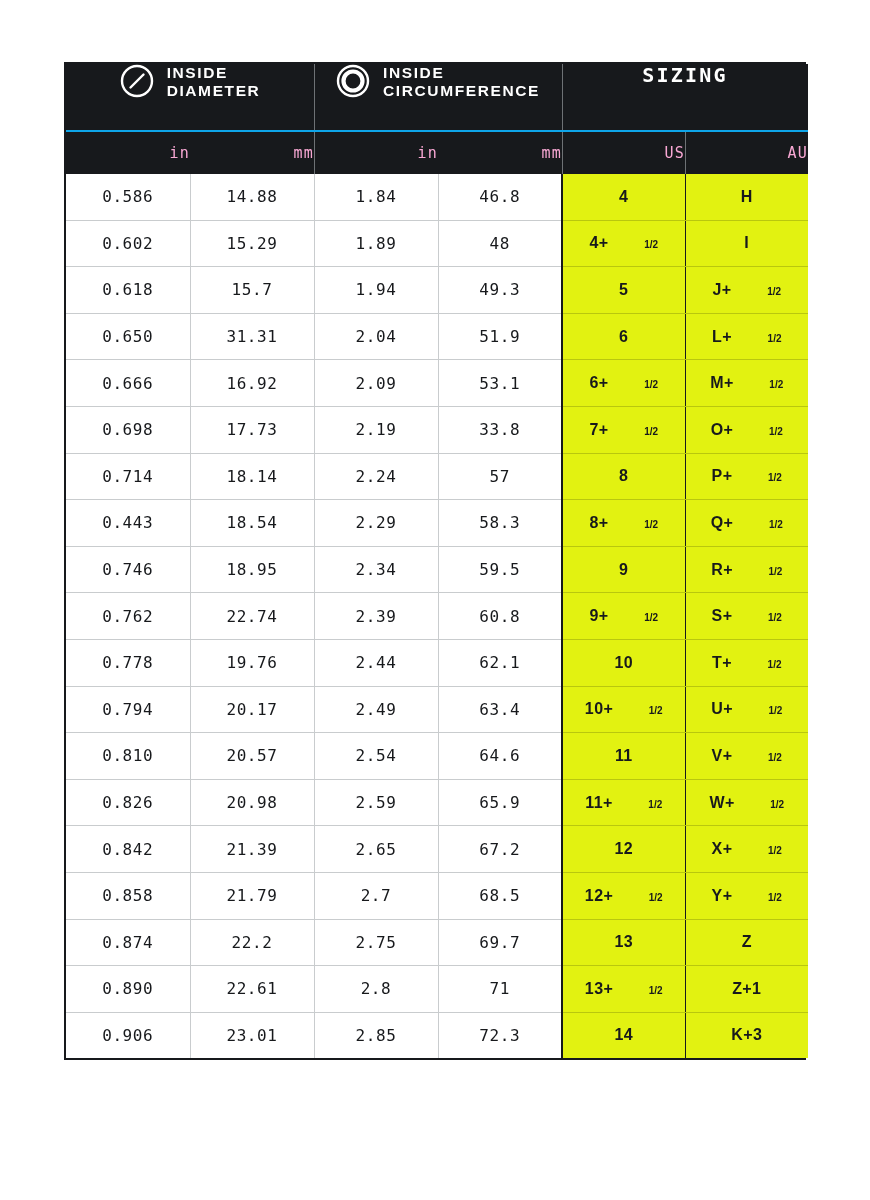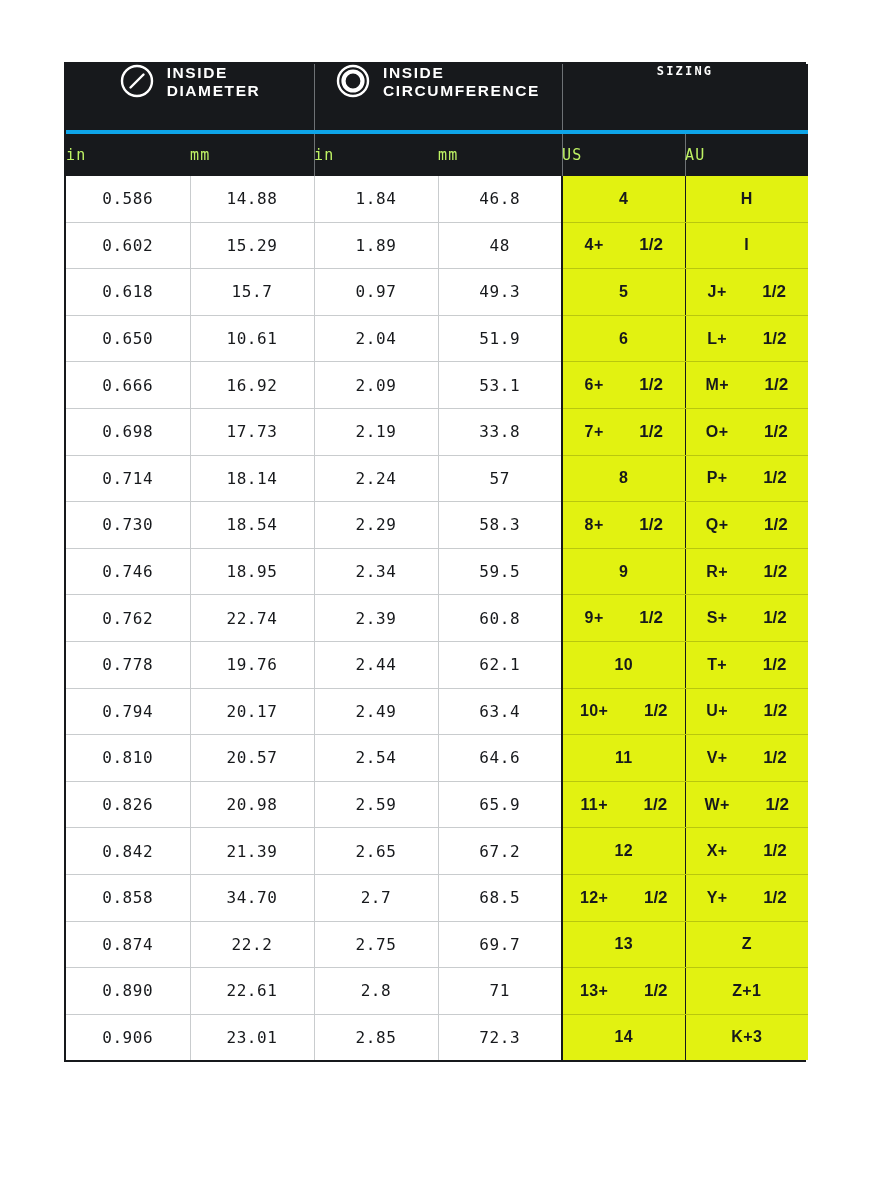--- a/index.html
+++ b/index.html
@@ -58,46 +58,46 @@
     font-size: 15.5px;
     letter-spacing: 1.6px;
     line-height: 1.18;
     text-align: left;
     white-space: pre-line;
   }
   .group-label.center-only {
     text-align: center;
     font-family: "DejaVu Sans Mono", monospace;
     font-weight: bold;
-    font-size: 12px;
+    font-size: 20px;
     letter-spacing: 2.2px;
   }
   .divider-left {
     box-shadow: inset 1px 0 0 0 #6e7275;
   }
   
   .icon-circ {
     width: 34px;
     height: 34px;
     flex: 0 0 34px;
     display: block;
   }
   
   tr.sub-row td {
     background: #17191c;
-    color: #bef264;
+    color: #f9a8d4;
     height: 42px;
     padding: 0;
-    text-align: left;
+    text-align: right;
     vertical-align: middle;
     font-family: "DejaVu Sans Mono", monospace;
     font-size: 15px;
     letter-spacing: 1.2px;
     border: none;
-    border-top: 4px solid #0ea5e9;
+    border-top: 2px solid #0ea5e9;
   }
   tr.sub-row td.sep {
     box-shadow: inset 1px 0 0 0 #6e7275;
   }
   
   tbody td {
     height: 45.6px;
     text-align: center;
     vertical-align: middle;
     font-family: "DejaVu Sans Mono", monospace;
@@ -120,21 +120,21 @@
     border-right: 1px solid #17191c;
     border-bottom: 1px solid #b9c70e;
   }
   tbody td.size-cell.last-col {
     border-right: none;
   }
   tbody td.sizing-start {
     border-left: 2px solid #17191c;
   }
   .frac {
-    font-size: 17px;
+    font-size: 10px;
     vertical-align: baseline;
     letter-spacing: 0;
     margin-left: 36px;
   }
   .plus {
     letter-spacing: 0;
   }
 </style>
 </head>
 <body>
@@ -204,28 +204,28 @@
             <td>0.602</td>
             <td>15.29</td>
             <td>1.89</td>
             <td>48</td>
             <td class="size-cell sizing-start"><span>4</span><span class="plus">+</span><span class="frac">1/2</span></td>
             <td class="size-cell last-col">I</td>
           </tr>
           <tr>
             <td>0.618</td>
             <td>15.7</td>
-            <td>0.97</td>
+            <td>1.94</td>
             <td>49.3</td>
             <td class="size-cell sizing-start">5</td>
             <td class="size-cell last-col"><span>J</span><span class="plus">+</span><span class="frac">1/2</span></td>
           </tr>
           <tr>
             <td>0.650</td>
-            <td>10.61</td>
+            <td>31.31</td>
             <td>2.04</td>
             <td>51.9</td>
             <td class="size-cell sizing-start">6</td>
             <td class="size-cell last-col"><span>L</span><span class="plus">+</span><span class="frac">1/2</span></td>
           </tr>
           <tr>
             <td>0.666</td>
             <td>16.92</td>
             <td>2.09</td>
             <td>53.1</td>
@@ -242,21 +242,21 @@
           </tr>
           <tr>
             <td>0.714</td>
             <td>18.14</td>
             <td>2.24</td>
             <td>57</td>
             <td class="size-cell sizing-start">8</td>
             <td class="size-cell last-col"><span>P</span><span class="plus">+</span><span class="frac">1/2</span></td>
           </tr>
           <tr>
-            <td>0.730</td>
+            <td>0.443</td>
             <td>18.54</td>
             <td>2.29</td>
             <td>58.3</td>
             <td class="size-cell sizing-start"><span>8</span><span class="plus">+</span><span class="frac">1/2</span></td>
             <td class="size-cell last-col"><span>Q</span><span class="plus">+</span><span class="frac">1/2</span></td>
           </tr>
           <tr>
             <td>0.746</td>
             <td>18.95</td>
             <td>2.34</td>
@@ -307,21 +307,21 @@
           <tr>
             <td>0.842</td>
             <td>21.39</td>
             <td>2.65</td>
             <td>67.2</td>
             <td class="size-cell sizing-start">12</td>
             <td class="size-cell last-col"><span>X</span><span class="plus">+</span><span class="frac">1/2</span></td>
           </tr>
           <tr>
             <td>0.858</td>
-            <td>34.70</td>
+            <td>21.79</td>
             <td>2.7</td>
             <td>68.5</td>
             <td class="size-cell sizing-start"><span>12</span><span class="plus">+</span><span class="frac">1/2</span></td>
             <td class="size-cell last-col"><span>Y</span><span class="plus">+</span><span class="frac">1/2</span></td>
           </tr>
           <tr>
             <td>0.874</td>
             <td>22.2</td>
             <td>2.75</td>
             <td>69.7</td>

